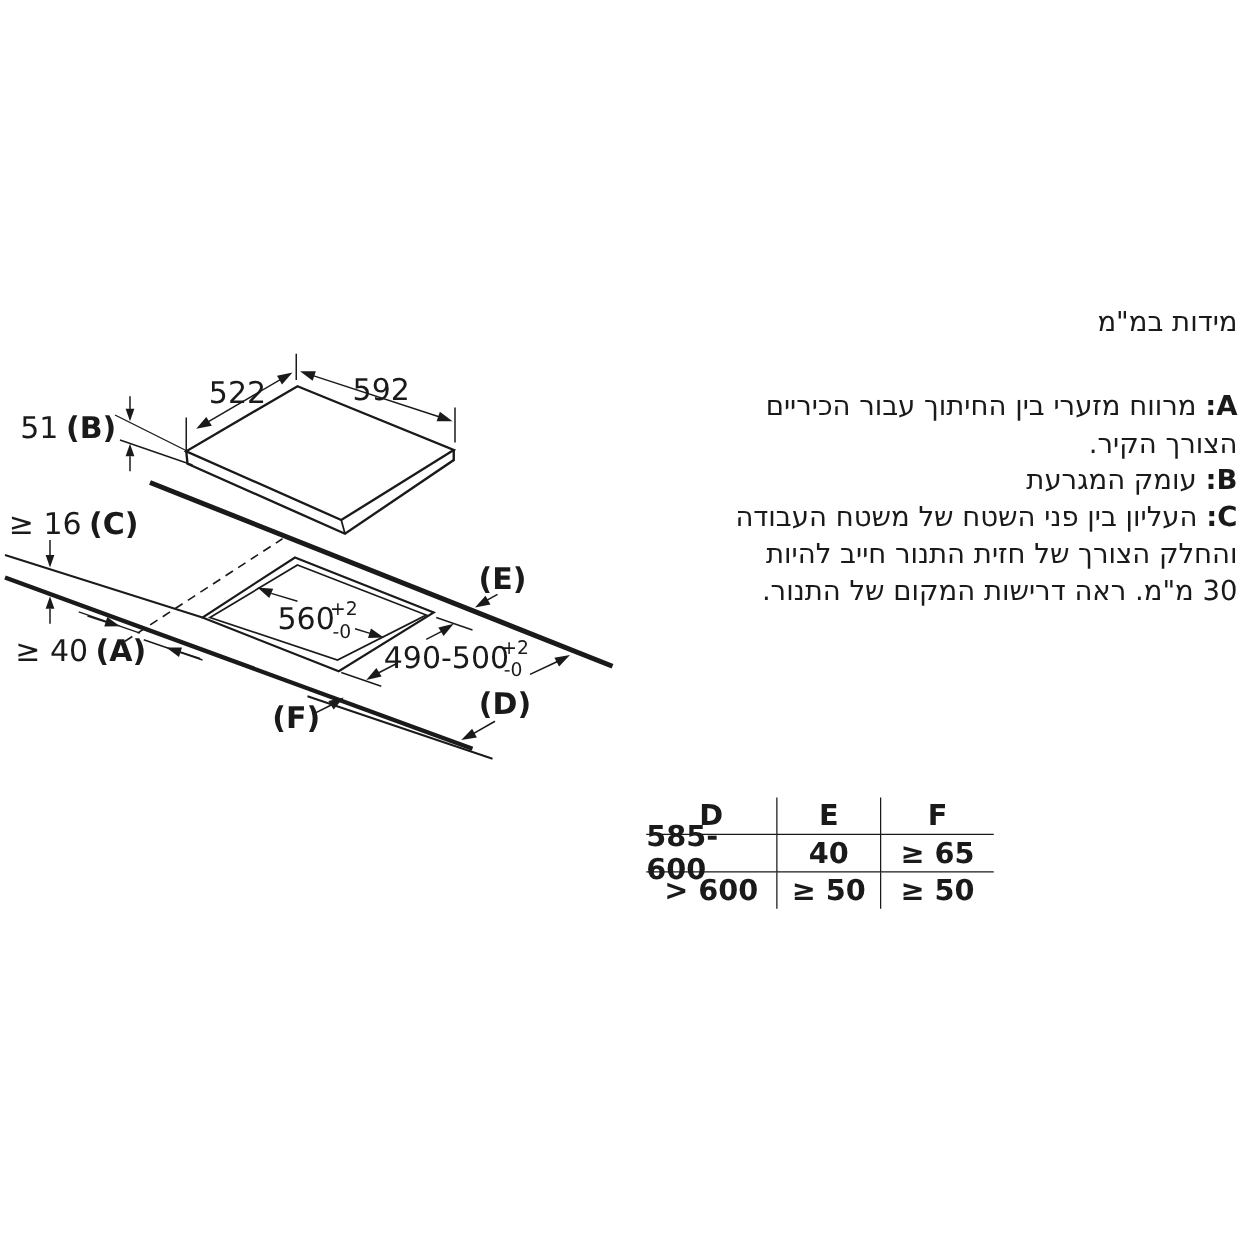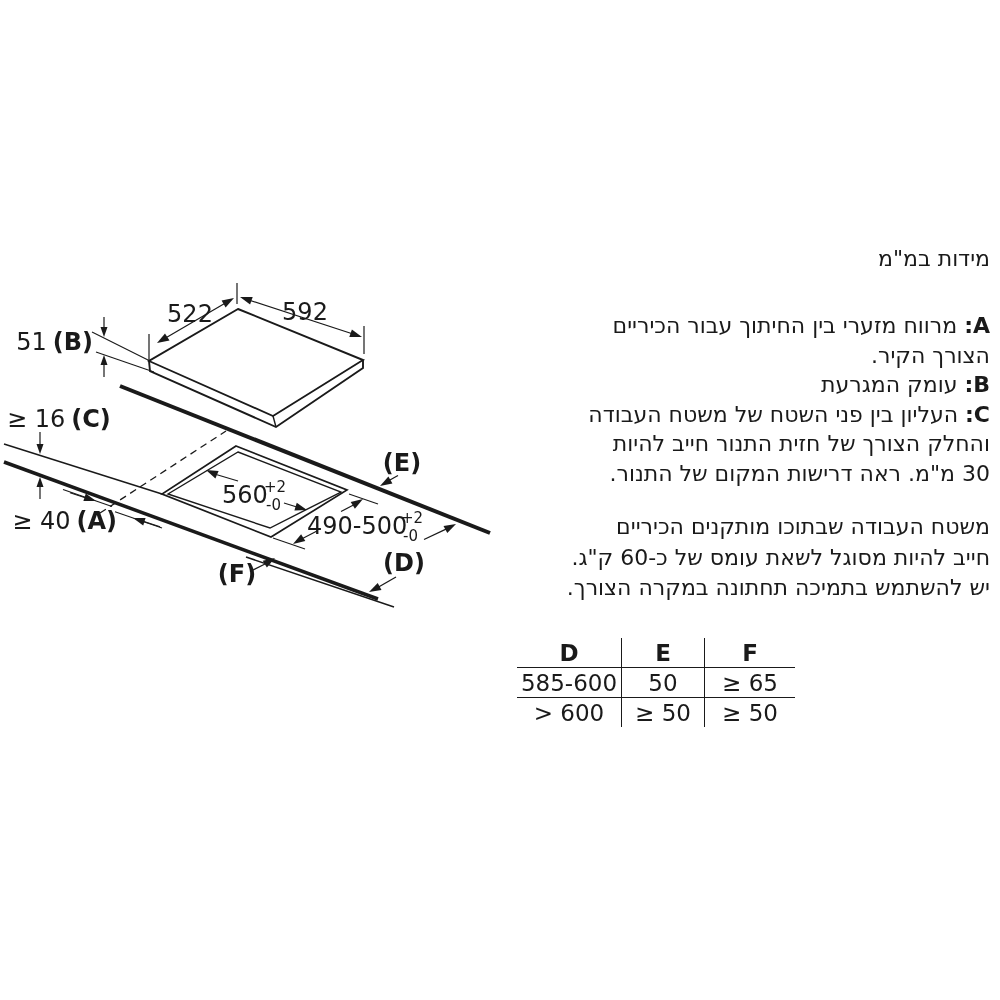--- a/index.html
+++ b/index.html
@@ -8,21 +8,21 @@
   .title{position:absolute;top:246px;right:10px;direction:rtl;font-size:22px;line-height:26px;}
   .notes{position:absolute;top:311px;right:10px;direction:rtl;text-align:right;
          font-size:22px;line-height:29.5px;}
   .para{position:absolute;top:512px;right:10px;direction:rtl;text-align:right;
         font-size:22px;line-height:30.5px;}
   .heb-line{white-space:nowrap;}
   .def-key{font-weight:bold;margin-left:7px;}
   .dim-table{position:absolute;left:517px;top:638px;display:grid;
              grid-template-columns:104px 83px 91px;grid-template-rows:30px 30px 29px;
              font-size:23px;}
-  .cell{display:flex;align-items:center;justify-content:center;}
+  .cell{display:flex;align-items:center;justify-content:center;font-weight:bold;}
   .th{font-weight:bold;}
   .vline{border-left:1.7px solid #1a1a1a;}
   .bb{border-bottom:1.7px solid #1a1a1a;}
   svg text{font-family:"DejaVu Sans",sans-serif;fill:#1a1a1a;}
   .dimnum{font-size:24px;}
   .tol{font-size:15px;}
   .blbl{font-weight:bold;}
 </style>
 </head>
 <body>
@@ -122,33 +122,28 @@
 
   <div class="notes" lang="he">
     <div class="heb-line"><b class="def-key">A:</b><span>מרווח מזערי בין החיתוך עבור הכיריים</span></div>
     <div class="heb-line"><span>הצורך הקיר.</span></div>
     <div class="heb-line"><b class="def-key">B:</b><span>עומק המגרעת</span></div>
     <div class="heb-line"><b class="def-key">C:</b><span>העליון בין פני השטח של משטח העבודה</span></div>
     <div class="heb-line"><span>והחלק הצורך של חזית התנור חייב להיות</span></div>
     <div class="heb-line"><span>30 מ"מ. ראה דרישות המקום של התנור.</span></div>
   </div>
 
-  <div class="para" lang="he">
-    <div class="heb-line"><span>משטח העבודה שבתוכו מותקנים הכיריים</span></div>
-    <div class="heb-line"><span>חייב להיות מסוגל לשאת עומס של כ-60 ק"ג.</span></div>
-    <div class="heb-line"><span>יש להשתמש בתמיכה תחתונה במקרה הצורך.</span></div>
-  </div>
 
   <div class="dim-table">
     <div class="cell th bb">D</div>
     <div class="cell th bb vline">E</div>
     <div class="cell th bb vline">F</div>
 
     <div class="cell bb">585-600</div>
-    <div class="cell bb vline">50</div>
+    <div class="cell bb vline">40</div>
     <div class="cell bb vline">≥ 65</div>
 
     <div class="cell">&gt; 600</div>
     <div class="cell vline">≥ 50</div>
     <div class="cell vline">≥ 50</div>
   </div>
 
 </div>
 
 </body></html>

